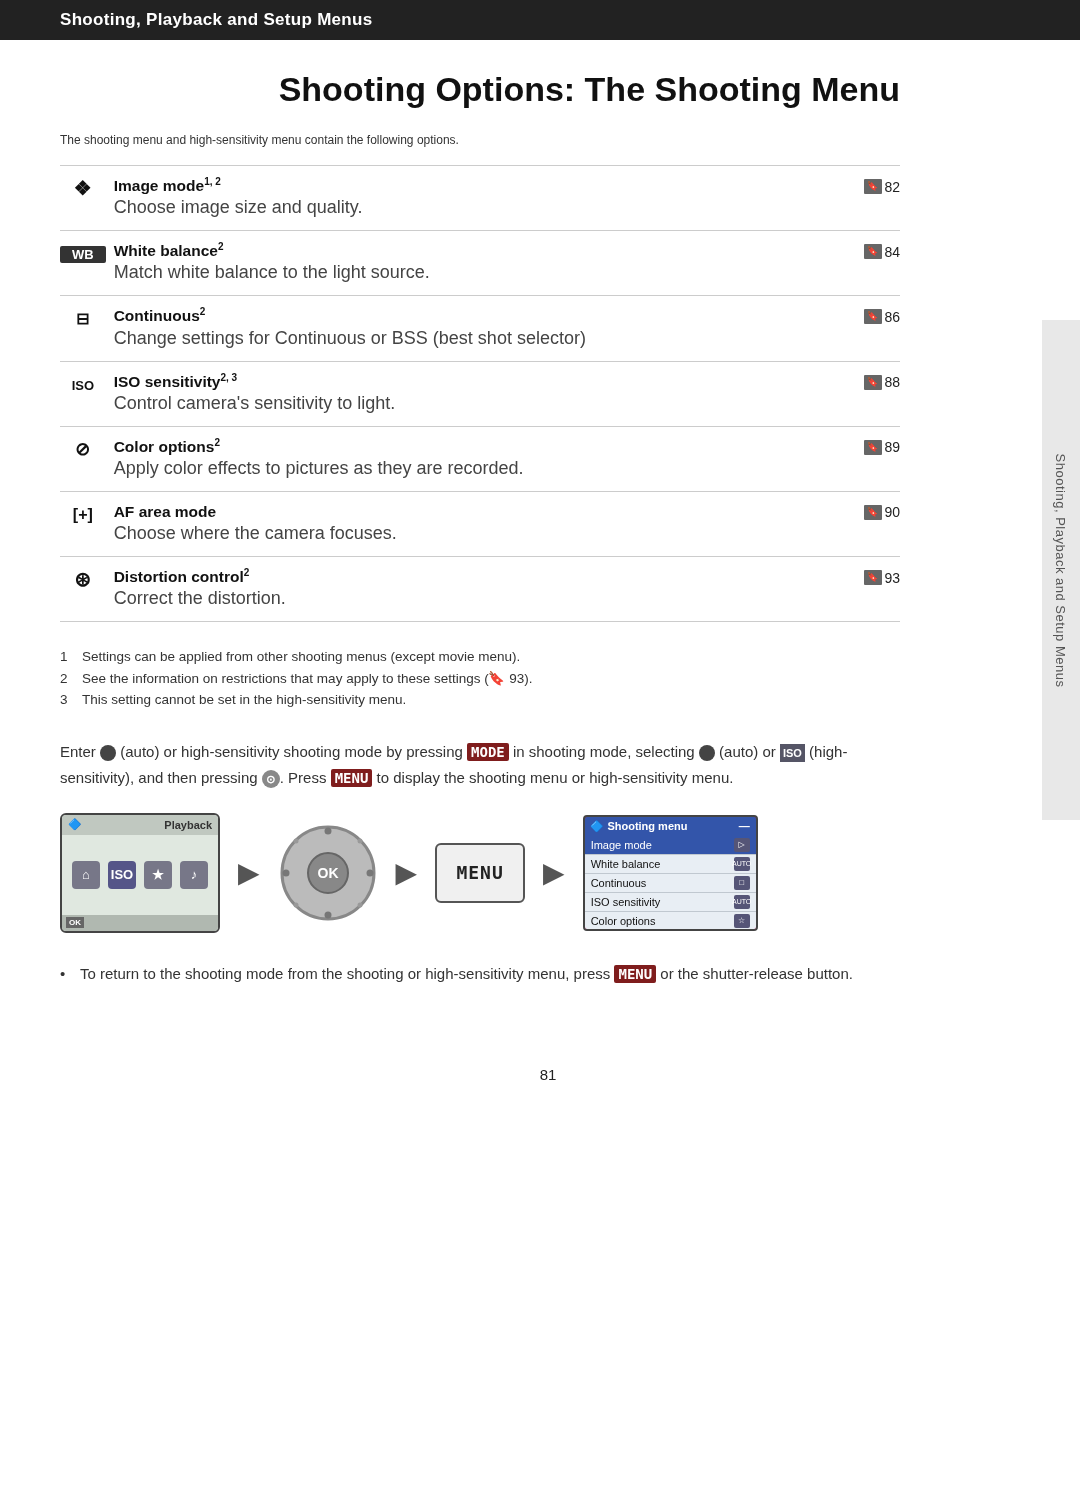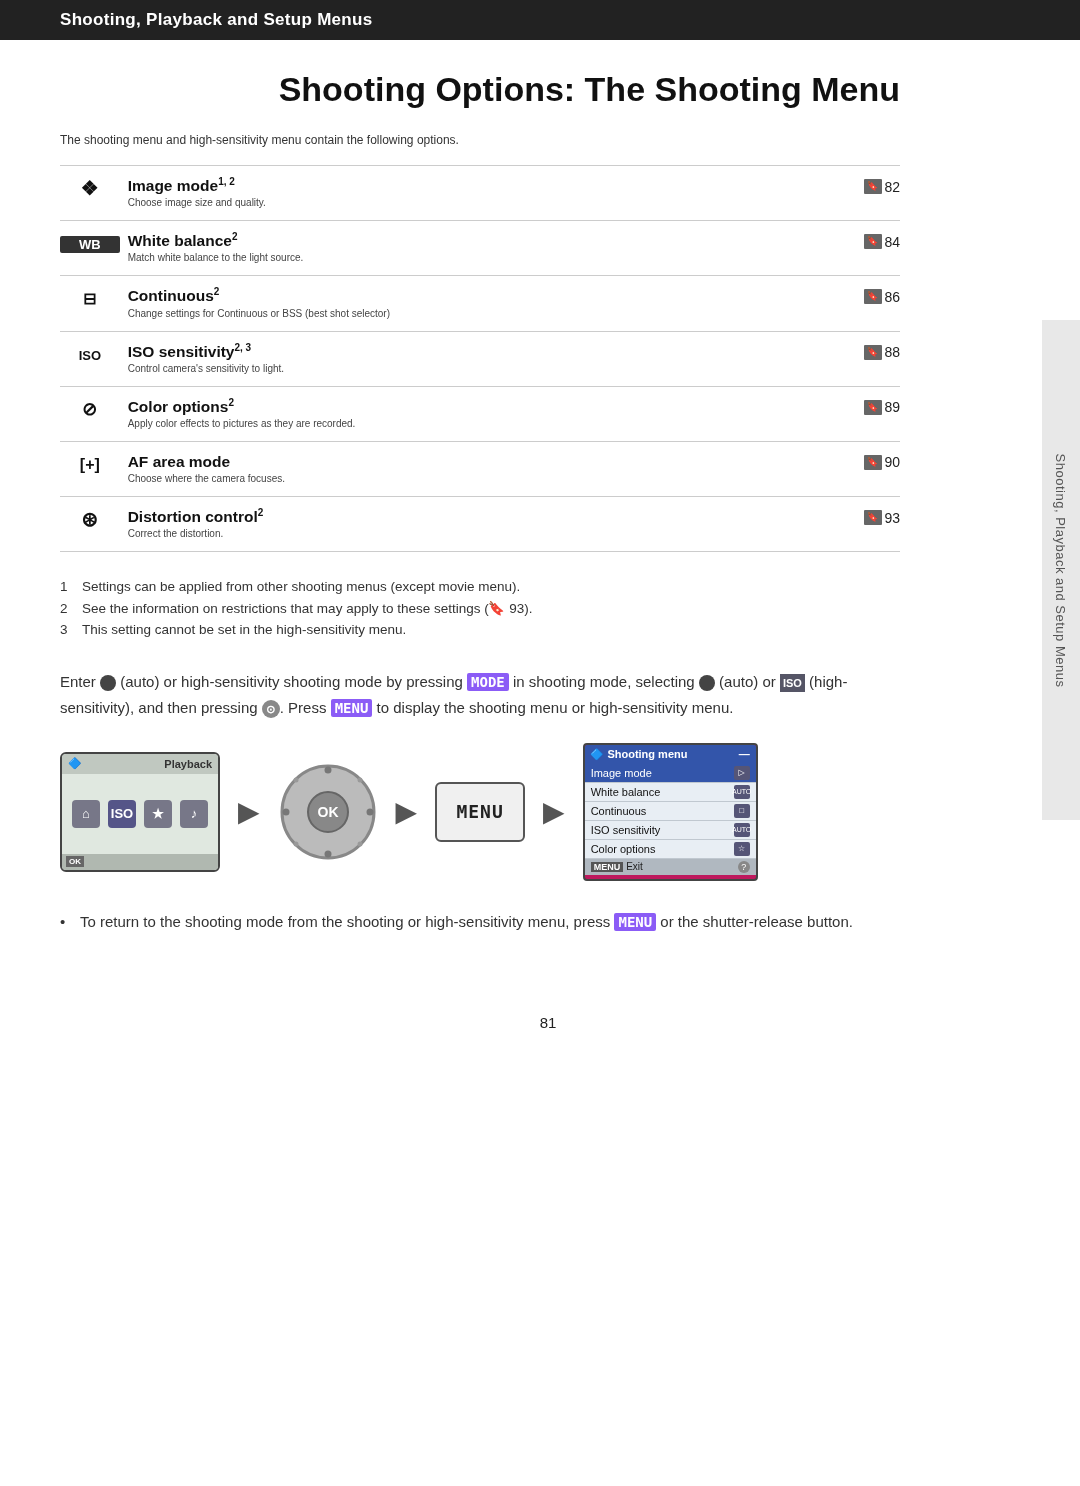--- a/index.html
+++ b/index.html
@@ -83,21 +83,21 @@
       vertical-align: top;
     }
 
     .menu-table .name-cell .item-title {
       font-size: 15.5px;
       font-weight: bold;
       color: #111;
     }
 
     .menu-table .name-cell .item-desc {
-      font-size: 10px;
+      font-size: 18px;
       color: #444;
       margin-top: 2px;
       padding-bottom: 8px;
     }
 
     .menu-table .page-cell {
       width: 70px;
       padding: 10px 0 4px 0;
       vertical-align: top;
       text-align: right;
@@ -138,21 +138,21 @@
       font-size: 15px;
       color: #333;
       line-height: 1.7;
       margin-bottom: 22px;
     }
 
     .inline-bold {
       font-weight: bold;
       font-family: monospace;
       font-size: 14px;
-      background: #8b5cf6;
+      background: #7f1d1d;
       color: #fff;
       padding: 1px 4px;
       border-radius: 2px;
     }
 
     
     .illustration-row {
       display: flex;
       align-items: center;
       gap: 18px;
@@ -237,21 +237,21 @@
       font-size: 17px;
       font-weight: bold;
       font-family: monospace;
       color: #222;
       background: #f0f0f0;
     }
 
     
     .menu-screen {
       width: 175px;
-      height: 138px;
+      height: 116px;
       background: #be185d;
       border: 2px solid #444;
       border-radius: 4px;
       overflow: hidden;
       font-size: 11px;
     }
 
     .menu-screen-header {
       background: #3355aa;
       color: #fff;
@@ -412,21 +412,21 @@
         <div class="item-desc">Choose image size and quality.</div>
       </td>
       <td class="page-cell">
         <span class="book-ref">
           <span class="book-ref-icon">🔖</span>82
         </span>
       </td>
     </tr>
           <tr>
       <td class="icon-cell">
-        <span style="font-size:13px;font-weight:bold;background:#333;color:#fff;padding:1px 19px;border-radius:2px;">WB</span>
+        <span style="font-size:13px;font-weight:bold;background:#333;color:#fff;padding:1px 12px;border-radius:2px;">WB</span>
       </td>
       <td class="name-cell">
         <div class="item-title">
           White balance<sup>2</sup>
         </div>
         <div class="item-desc">Match white balance to the light source.</div>
       </td>
       <td class="page-cell">
         <span class="book-ref">
           <span class="book-ref-icon">🔖</span>84

